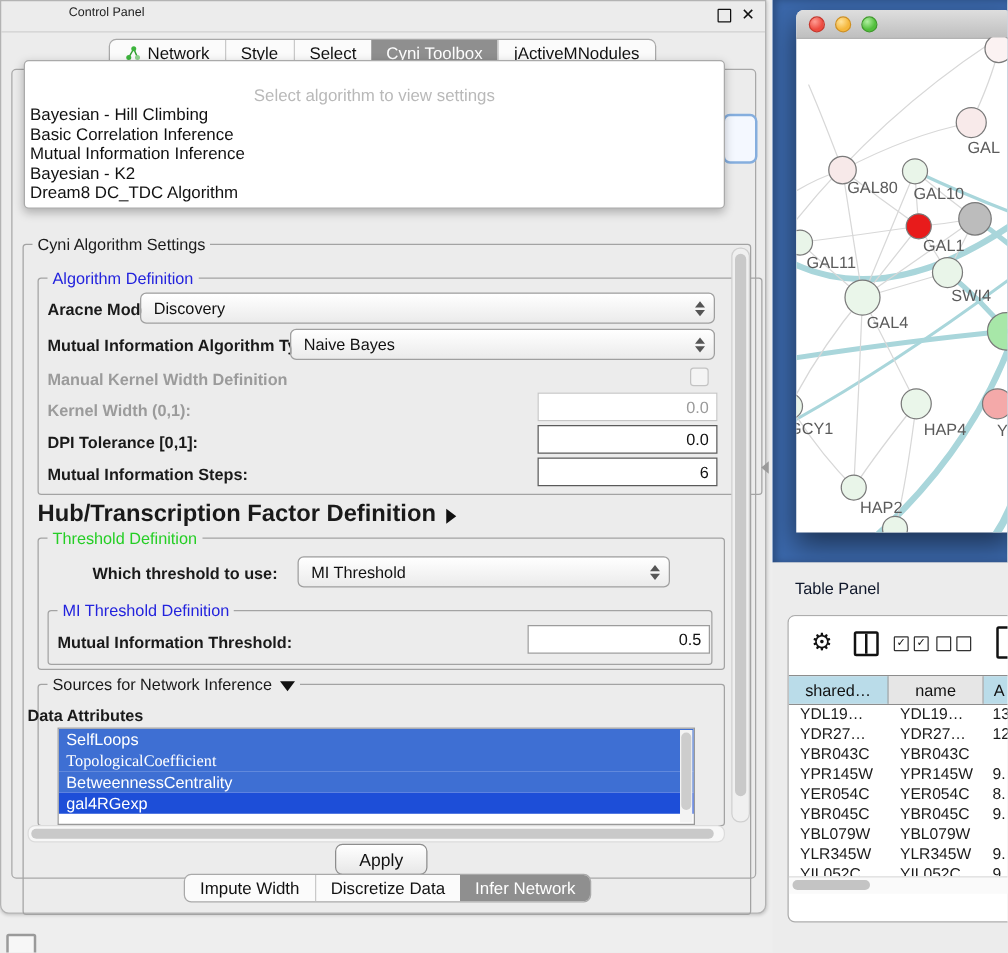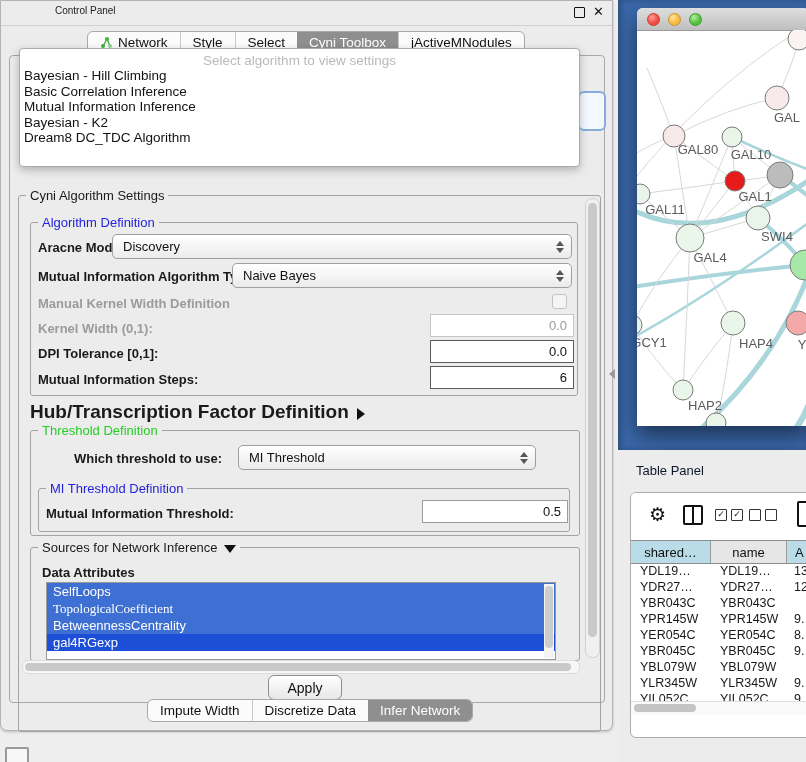--- a/index.html
+++ b/index.html
@@ -78,21 +78,21 @@
   #h-scroll{left:18px;top:650px;width:560px;height:12px;background:#f7f7f7;border:1px solid #dcdcdc;border-radius:6px;}
   #h-thumb{position:absolute;left:2px;top:2px;width:546px;height:8px;background:#c9c9c9;border-radius:4px;}
 
   #apply-btn{left:266px;top:666px;width:72px;height:23px;border:1px solid #8d8d8d;border-radius:6px;
              background:linear-gradient(#ffffff,#e7e7e7);font-size:14px;display:flex;
              align-items:center;justify-content:center;color:#111;}
 
   
   #algo-overlay{left:18px;top:47px;width:559px;height:117px;background:#fff;border:1px solid #aaa;
                 border-radius:4px;box-shadow:0 3px 8px rgba(0,0,0,.25);z-index:30;}
-  #algo-placeholder{text-align:center;font-size:13.5px;color:#b9b9b9;padding-top:4px;}
+  #algo-placeholder{text-align:center;font-size:13.5px;color:#b9b9b9;padding-top:20px;}
   .dd-item{font-size:13.5px;line-height:15.6px;padding-left:4px;color:#111;white-space:nowrap;}
   .dd-item.sel{font-weight:bold;}
   #combo-fragment{left:577px;top:90px;width:24px;height:36px;border:2px solid #85aede;
                   border-radius:6px;z-index:5;background:#f4f8ff;}
 
   
   #desktop{left:618px;top:0;width:188px;height:450px;background:#3b68ab;overflow:hidden;
            box-shadow:inset 3px 0 6px rgba(0,0,0,.25);}
   #net-window{left:19px;top:8px;width:172px;height:418px;background:#fff;border-radius:6px 6px 0 0;
               box-shadow:0 10px 22px rgba(0,0,0,.5);overflow:hidden;position:absolute;}
@@ -174,21 +174,21 @@
   </div>
 
   <div class="abs" id="combo-fragment"></div>
 
   <div class="abs" id="inner-panel">
 
     <div class="gbox" style="left:8px;top:139px;width:581px;height:535px;">
       <span class="gtitle">Cyni Algorithm Settings</span>
     </div>
 
-    <div class="gbox" style="left:20px;top:166px;width:546px;height:172px;">
+    <div class="gbox" style="left:20px;top:166px;width:546px;height:172px;padding-left:32px;">
       <span class="gtitle blue">Algorithm Definition</span>
     </div>
     <span class="lbl" style="left:28px;top:184px;">Aracne Mode:</span>
     <div class="combo" style="left:102px;top:178px;width:458px;">
       <span class="txt">Discovery</span>
       <span class="arrows">
           <span class="tri-up"></span>
           <span class="tri-dn"></span>
         </span>
     </div>
@@ -234,21 +234,21 @@
       <span class="gtitle blue">MI Threshold Definition</span>
     </div>
     <span class="lbl" style="left:36px;top:450px;">Mutual Information Threshold:</span>
     <div class="tfield" style="left:412px;top:444px;width:132px;">
       <input value="0.5" style="">
     </div>
 
     <div class="gbox" style="left:20px;top:491px;width:548px;height:112px;">
       <span class="gtitle"><span>Sources for Network Inference</span><span class="arrow-down"></span></span>
     </div>
-    <span class="lbl" style="left:32px;top:509px;">Data Attributes</span>
+    <span class="lbl" style="left:12px;top:509px;">Data Attributes</span>
     <div class="abs" id="attr-list" style="top:526px;left:36px;">
       <div id="attr-items">
           <div class="attr-item" style="background: rgb(62, 111, 211);">SelfLoops</div>
           <div class="attr-item" style="background: rgb(62, 111, 211); font-family: Liberation Serif, serif;">TopologicalCoefficient</div>
           <div class="attr-item" style="background: rgb(62, 111, 211);">BetweennessCentrality</div>
           <div class="attr-item" style="background: #1d4ed8;">gal4RGexp</div>
         </div>
       <div id="attr-scroll">
           <div id="attr-thumb"></div>
         </div>

